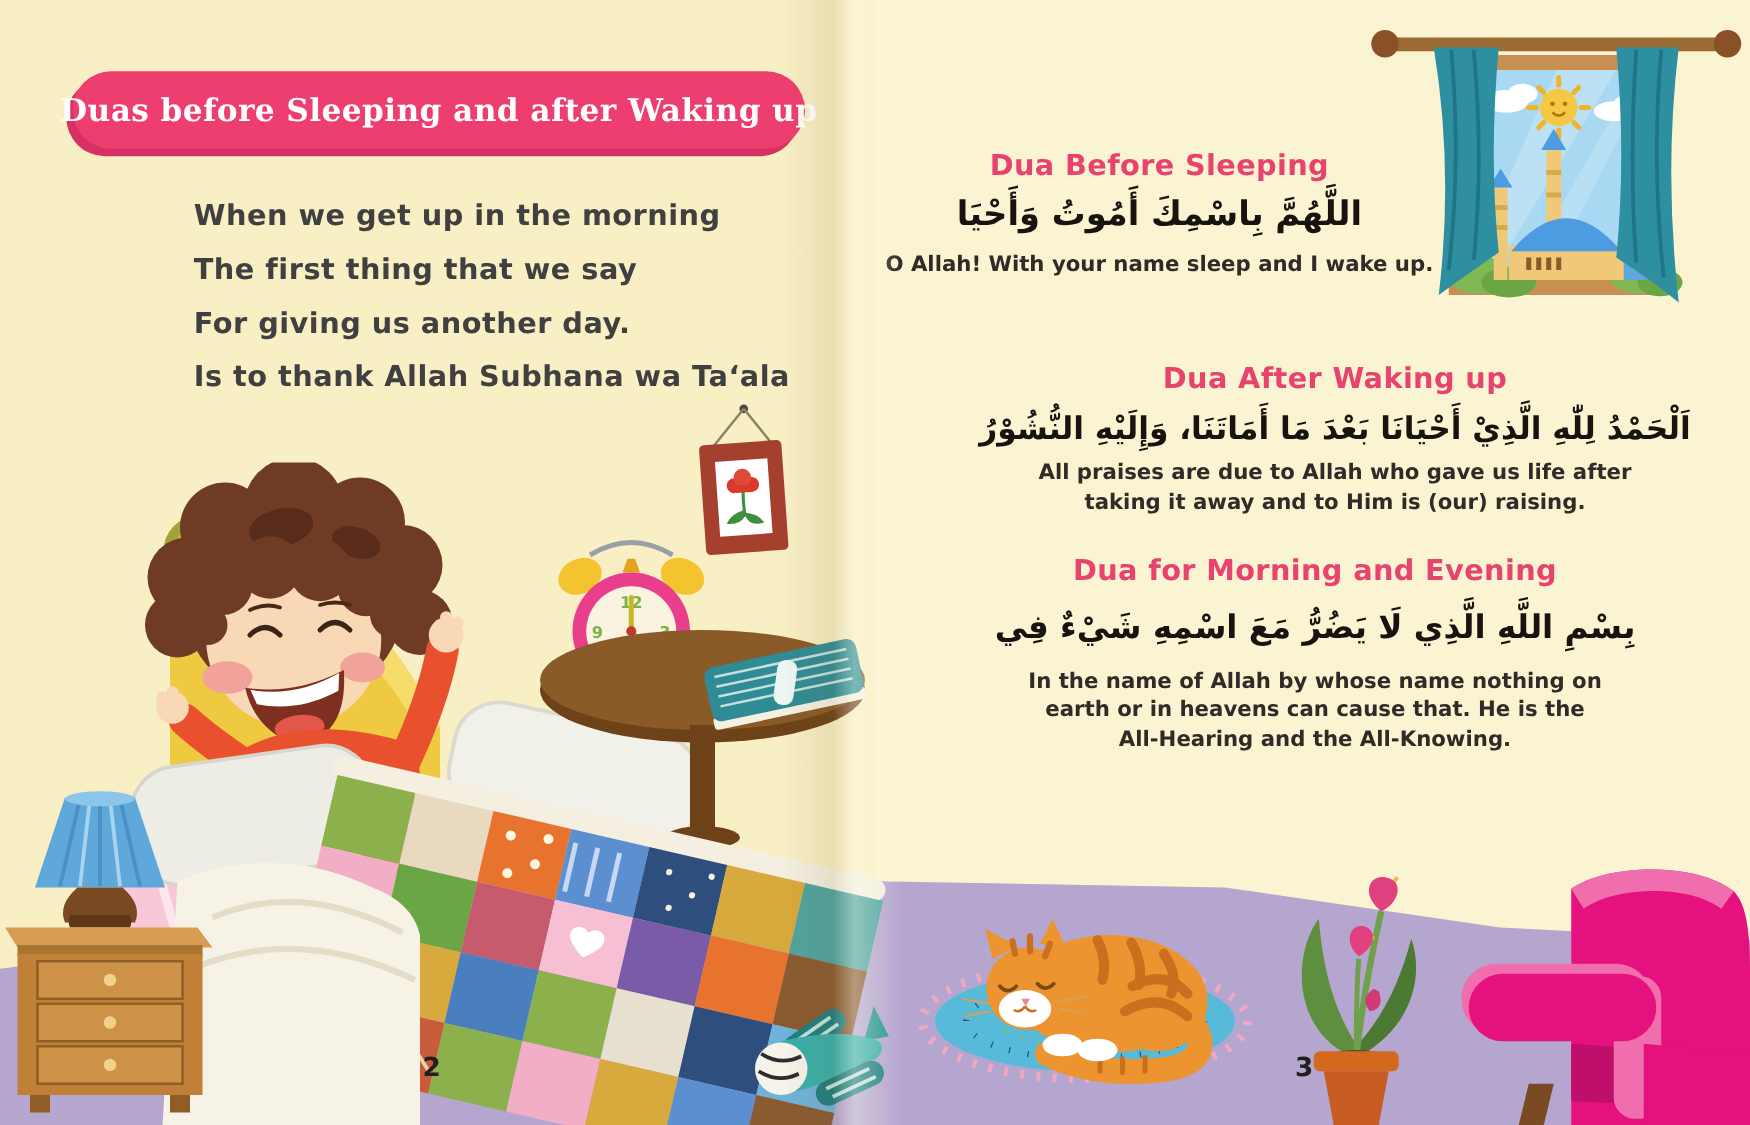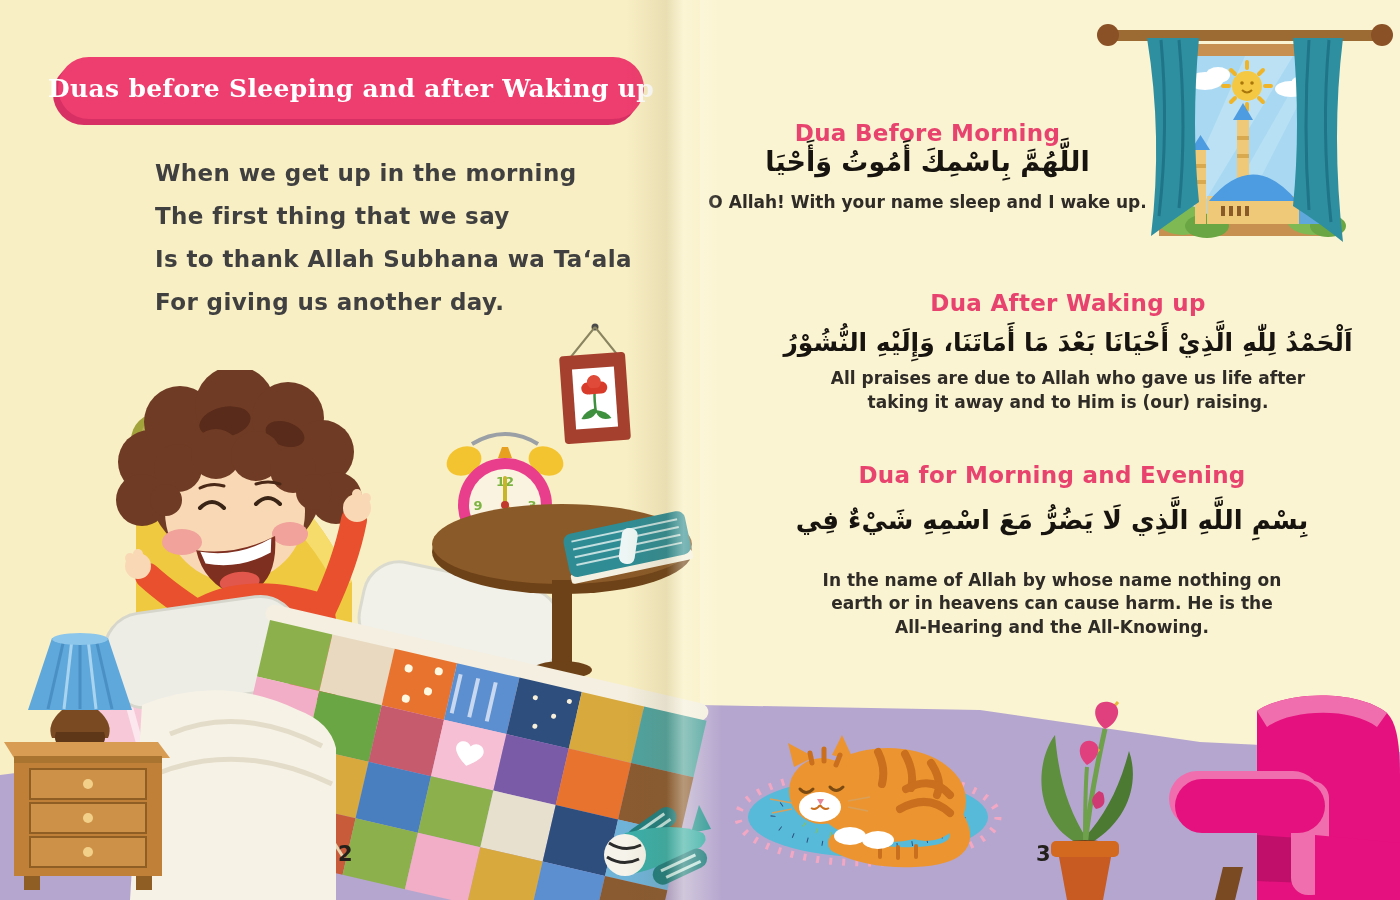--- a/index.html
+++ b/index.html
@@ -22,30 +22,30 @@
     box-shadow:-5px 6px 0 #D63064;display:flex;align-items:center;justify-content:center;}
   #banner span{color:#FFFFFF;font-family:"DejaVu Serif",serif;font-weight:700;font-size:25px;
     letter-spacing:.3px;white-space:nowrap;}
   
   #poem{left:155px;top:152px;width:500px;}
   #poem .pline{font-size:23px;font-weight:600;color:#404040;line-height:43px;letter-spacing:.4px;white-space:nowrap;}
   
   .section{text-align:center;}
   #sec1{left:705px;top:120px;width:445px;}
   #sec2{left:724px;top:290px;width:688px;}
-  #sec3{left:708px;top:462px;width:688px;}
+  #sec3{left:708px;top:444px;width:688px;}
   .heading{font-size:23px;font-weight:700;color:#E8436E;letter-spacing:.3px;}
   .arabic{direction:rtl;color:#17130F;font-weight:600;white-space:nowrap;}
-  #sec1 .arabic{font-size:27px;}
+  #sec1 .arabic{font-size:27px;margin-top:10px;}
   #sec2 .arabic{font-size:25px;margin-top:12px;}
   #sec3 .arabic{font-size:26px;line-height:1.6;margin-top:12px;}
   .translation{font-size:17px;font-weight:600;color:#2F2B27;line-height:1.4;}
   #sec1 .translation{margin-top:14px;}
   #sec2 .translation{margin-top:10px;}
-  #sec3 .translation{margin-top:27px;}
+  #sec3 .translation{margin-top:10px;}
   .pageno{font-size:21px;font-weight:600;color:#23201C;z-index:35;}
   #pageno-left{left:338px;top:842px;}
   #pageno-right{left:1036px;top:842px;}
 </style>
 </head>
 <body>
 
 <div id="canvas">
 
   <div class="abs page-bg" style="left:0;width:700px;background:#F9EFC4;"></div>
@@ -450,47 +450,47 @@
     <path d="M58,182 L78,182 L70,215 L50,215 Z" fill="#7A4A22"></path>
   </svg>
 
   <div id="banner" class="abs txt">
     <span>Duas before Sleeping and after Waking up</span>
   </div>
 
   <div id="poem" class="abs txt">
     <div class="pline">When we get up in the morning</div>
     <div class="pline">The first thing that we say</div>
+    <div class="pline">For giving us another day.</div>
     <div class="pline">Is to thank Allah Subhana wa Ta‘ala</div>
-    <div class="pline">For giving us another day.</div>
   </div>
 
   <div id="sec1" class="abs txt section">
-    <div class="heading">Dua Before Morning</div>
+    <div class="heading">Dua Before Sleeping</div>
     <div class="arabic" lang="ar" dir="rtl">اللَّهُمَّ بِاسْمِكَ أَمُوتُ وَأَحْيَا</div>
     <div class="translation">O Allah! With your name sleep and I wake up.</div>
   </div>
 
   <div id="sec2" class="abs txt section">
     <div class="heading">Dua After Waking up</div>
     <div class="arabic" lang="ar" dir="rtl">اَلْحَمْدُ لِلّٰهِ الَّذِيْ أَحْيَانَا بَعْدَ مَا أَمَاتَنَا، وَإِلَيْهِ النُّشُوْرُ</div>
     <div class="translation">
       <div>All praises are due to Allah who gave us life after</div>
       <div>taking it away and to Him is (our) raising.</div>
     </div>
   </div>
 
   <div id="sec3" class="abs txt section">
     <div class="heading">Dua for Morning and Evening</div>
     <div class="arabic" lang="ar" dir="rtl">
       <div>بِسْمِ اللَّهِ الَّذِي لَا يَضُرُّ مَعَ اسْمِهِ شَيْءٌ فِي</div>
     </div>
     <div class="translation">
       <div>In the name of Allah by whose name nothing on</div>
-      <div>earth or in heavens can cause harm. He is the</div>
+      <div>earth or in heavens can cause that. He is the</div>
       <div>All-Hearing and the All-Knowing.</div>
     </div>
   </div>
 
   <div id="pageno-left" class="abs pageno">2</div>
   <div id="pageno-right" class="abs pageno">3</div>
 
   <div id="gutter" class="abs"></div>
 
 </div>

